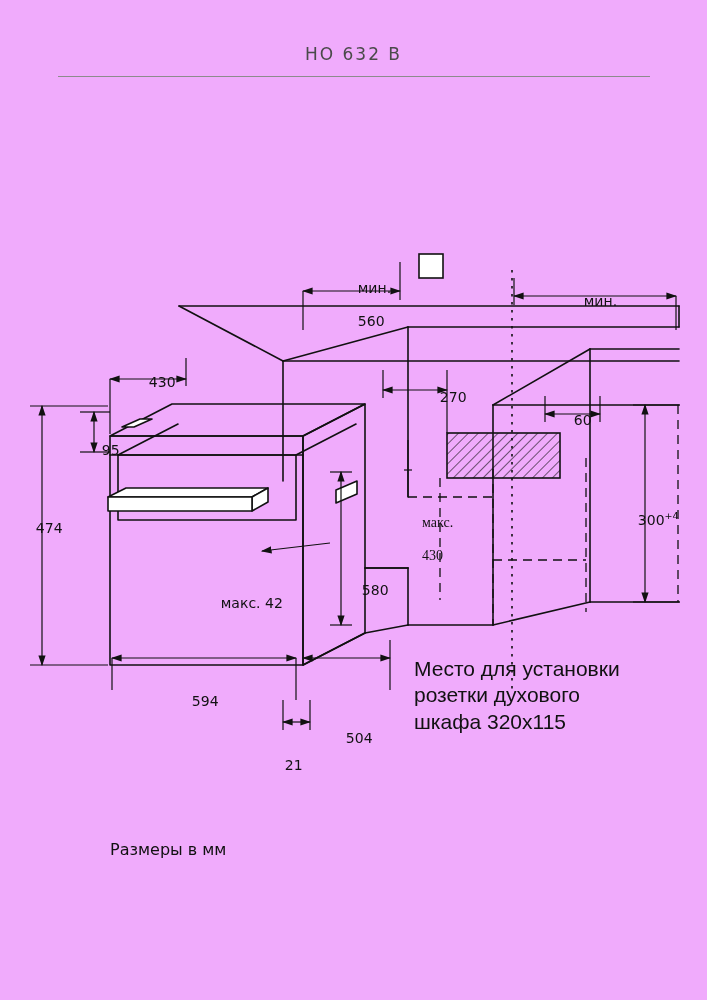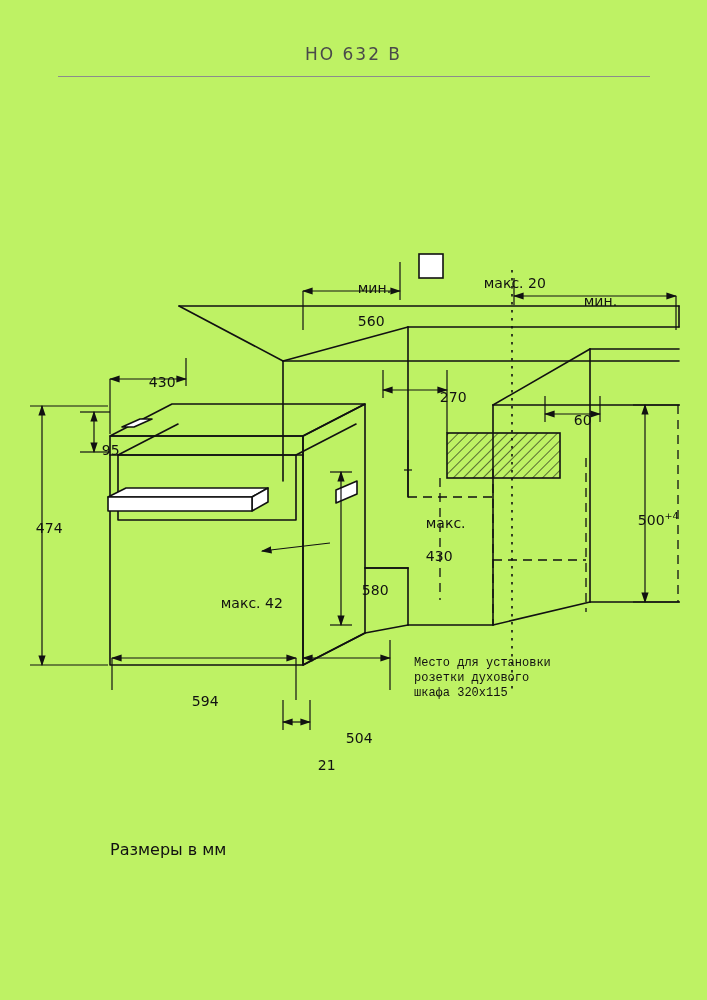--- a/index.html
+++ b/index.html
@@ -11,21 +11,21 @@
     width: 707px;
     height: 1000px;
     position: relative;
     font-family: "DejaVu Sans", "Liberation Sans", sans-serif;
     color: #1a1a1a;
     overflow: hidden;
   }
   .page {
     position: absolute;
     inset: 0;
-    background: #bef264;
+    background: #f0abfc;
   }
   .title {
     position: absolute;
     top: 44px;
     left: 0;
     width: 707px;
     text-align: center;
     font-size: 17px;
     letter-spacing: 2px;
     color: #4a4a4a;
@@ -49,25 +49,25 @@
   .dim-label {
     position: absolute;
     font-size: 14px;
     color: #111;
     white-space: pre;
     line-height: 1.18;
     font-family: "DejaVu Sans", "Liberation Sans", sans-serif;
   }
   .note {
     position: absolute;
-    font-size: 12px;
+    font-size: 21px;
     color: #111;
     line-height: 1.25;
     white-space: pre-line;
-    font-family: Liberation Mono, monospace;
+    font-family: Liberation Sans, sans-serif;
   }
   .footer-note {
     position: absolute;
     font-size: 16px;
     color: #111;
     font-family: "DejaVu Sans", "Liberation Sans", sans-serif;
   }
   sup { font-size: 9.5px; vertical-align: super; }
 </style>
 </head>
@@ -217,23 +217,20 @@
       <line x1="283" y1="700" x2="283" y2="730"></line>
       <line x1="310" y1="700" x2="310" y2="730"></line>
     </g>
   </svg>
 
   <div class="dim-label" style="left:340px; top:263px; text-align:left;">
     <span>мин.</span><br>
     <span>560</span>
   </div>
 
-  <div class="dim-label" style="left:466px; top:258px;">
-    <span>макс. 20</span>
-  </div>
 
   <div class="dim-label" style="left:566px; top:276px;">
     <span>мин.</span>
   </div>
 
   <div class="dim-label" style="left:131px; top:357px;">
     <span>430</span>
   </div>
 
   <div class="dim-label" style="left:422px; top:372px;">
@@ -245,46 +242,46 @@
   </div>
 
   <div class="dim-label" style="left:84px; top:425px;">
     <span>95</span>
   </div>
 
   <div class="dim-label" style="left:18px; top:503px;">
     <span>474</span>
   </div>
 
-  <div class="dim-label" style="left:408px; top:498px;">
+  <div class="dim-label" style="left:408px; top:498px;font-family:Liberation Serif, serif;">
     <span>макс.</span><br>
     <span>430</span>
   </div>
 
   <div class="dim-label" style="left:620px; top:493px;">
-    <span>500</span><sup>+4</sup>
+    <span>300</span><sup>+4</sup>
   </div>
 
   <div class="dim-label" style="left:344px; top:565px;text-align:right;">
     <span>580</span>
   </div>
 
   <div class="dim-label" style="left:203px; top:578px;">
     <span>макс. 42</span>
   </div>
 
   <div class="dim-label" style="left:174px; top:676px;">
     <span>594</span>
   </div>
 
   <div class="dim-label" style="left:328px; top:713px;">
     <span>504</span>
   </div>
 
-  <div class="dim-label" style="left:300px; top:740px;">
+  <div class="dim-label" style="left:267px; top:740px;">
     <span>21</span>
   </div>
 
   <div class="note" style="left:414px; top:656px; width:250px;">Место для установки
 розетки духового
 шкафа 320х115</div>
 
   <div class="footer-note" style="left:110px; top:840px;">Размеры в мм</div>
 
 </div>

